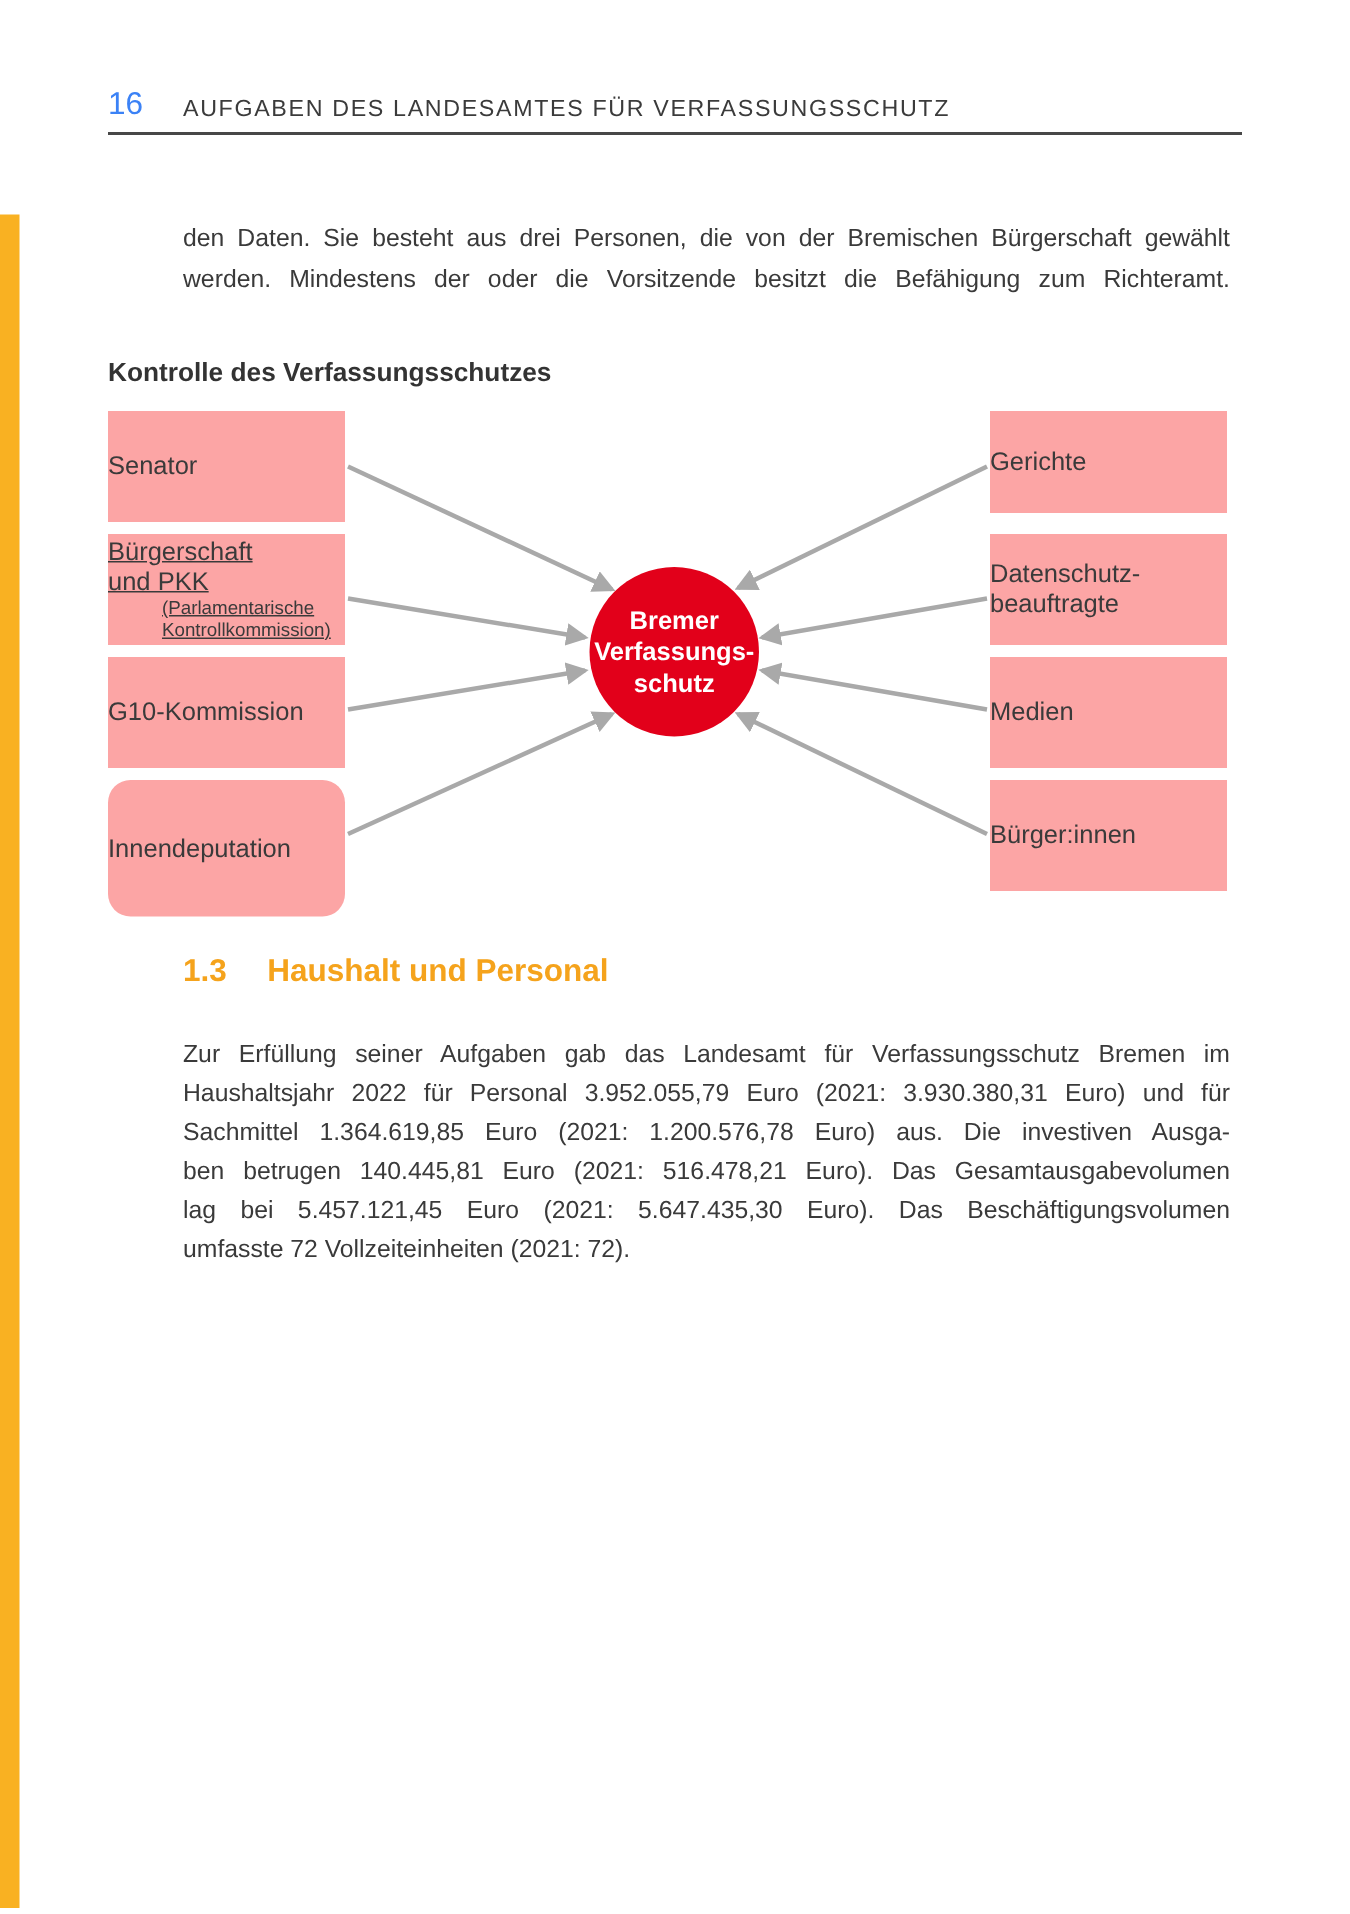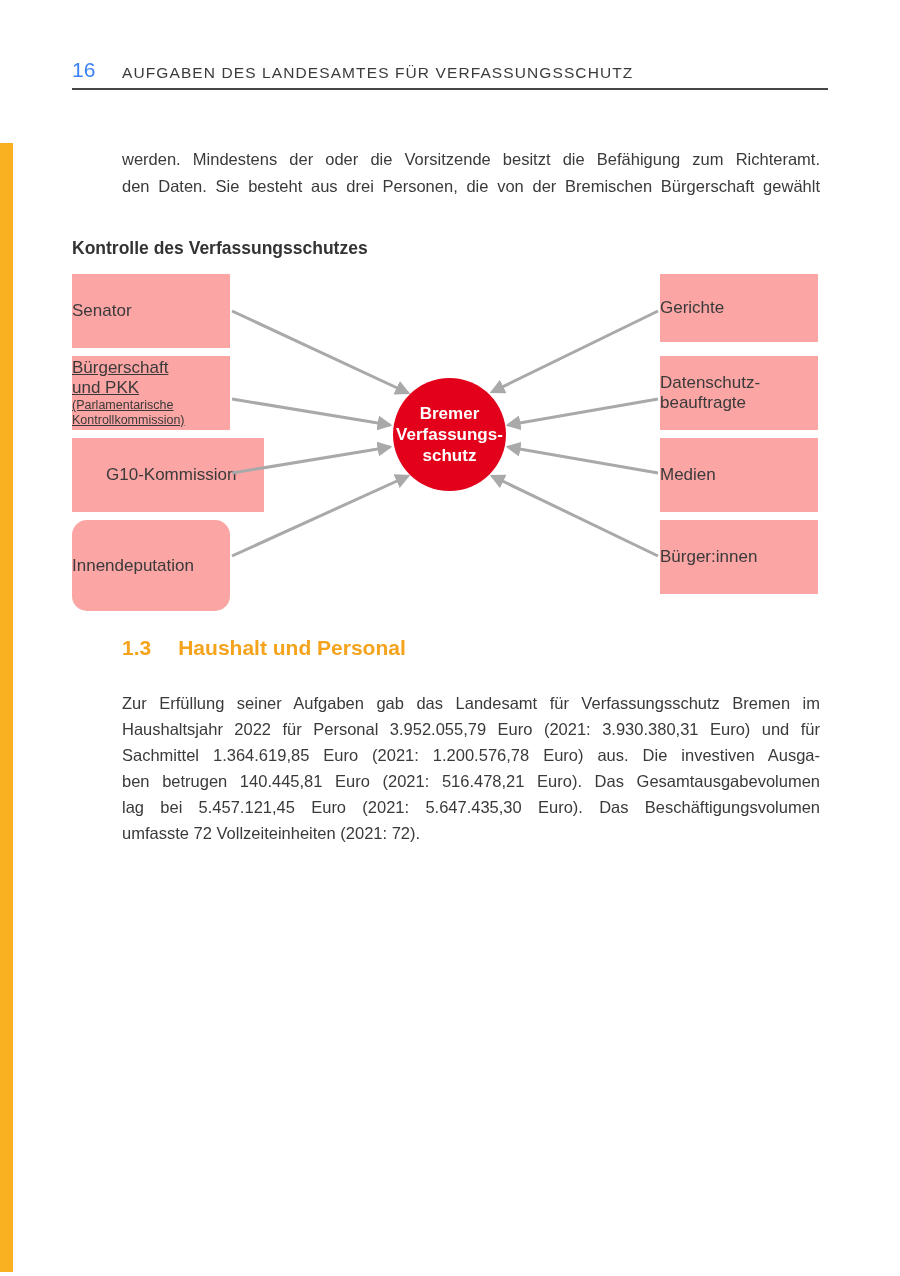--- a/index.html
+++ b/index.html
@@ -14,25 +14,25 @@
   .header-title{position:absolute;left:122px;top:64px;font-size:15.5px;letter-spacing:1.1px;color:#3b3b3b;}
   .header-rule{position:absolute;left:72px;top:88px;width:756px;height:2px;background:#474747;}
   
   .intro{position:absolute;left:122px;top:146px;width:698px;font-size:16.5px;line-height:27px;}
   .jline{text-align:justify;text-align-last:justify;white-space:nowrap;}
   .jline.final{text-align-last:left;}
   
   .diagram-heading{position:absolute;left:72px;top:238px;font-size:17.5px;font-weight:bold;color:#333333;}
   .dbox{position:absolute;width:158px;background:#fca5a5;display:flex;flex-direction:column;
         align-items:flex-start;justify-content:center;text-align:center;font-size:17px;color:#3a3a3a;}
-  .dbox .sub{font-size:12.5px;line-height:15px;}
+  .dbox .sub{font-size:12.5px;line-height:15px;margin-left:36px;}
   .dbox .main{line-height:20px;}
   .lb1{left:72px;top:274px;height:74px;}
   .lb2{left:72px;top:356px;height:74px;text-decoration:underline;}
-  .lb3{left:72px;top:438px;height:74px;padding-left:34px;}
+  .lb3{left:72px;top:438px;height:74px;}
   .lb4{left:72px;top:520px;height:91px;border-radius:15px;}
   .rb1{left:660px;top:274px;height:68px;}
   .rb2{left:660px;top:356px;height:74px;}
   .rb3{left:660px;top:438px;height:74px;}
   .rb4{left:660px;top:520px;height:74px;}
   .center-circle{
     position:absolute;left:393px;top:378px;width:113px;height:113px;border-radius:50%;
     background:#E2001A;display:flex;flex-direction:column;align-items:center;justify-content:center;
     color:#ffffff;font-weight:bold;font-size:17px;line-height:21px;text-align:center;
   }
@@ -47,22 +47,22 @@
 
 <div class="page">
 
   <div class="accent-bar"></div>
 
   <div class="page-number">16</div>
   <div class="header-title">AUFGABEN DES LANDESAMTES FÜR VERFASSUNGSSCHUTZ</div>
   <div class="header-rule"></div>
 
   <div class="intro">
+    <div class="jline">den Daten. Sie besteht aus drei Personen, die von der Bremischen Bürgerschaft gewählt</div>
     <div class="jline">werden. Mindestens der oder die Vorsitzende besitzt die Befähigung zum Richteramt.</div>
-    <div class="jline">den Daten. Sie besteht aus drei Personen, die von der Bremischen Bürgerschaft gewählt</div>
   </div>
 
   <div class="diagram-heading">Kontrolle des Verfassungsschutzes</div>
 
   <div class="dbox lb1">
     <span class="main">Senator</span>
   </div>
   <div class="dbox lb2">
     <span class="main">Bürgerschaft</span>
     <span class="main">und PKK</span>

